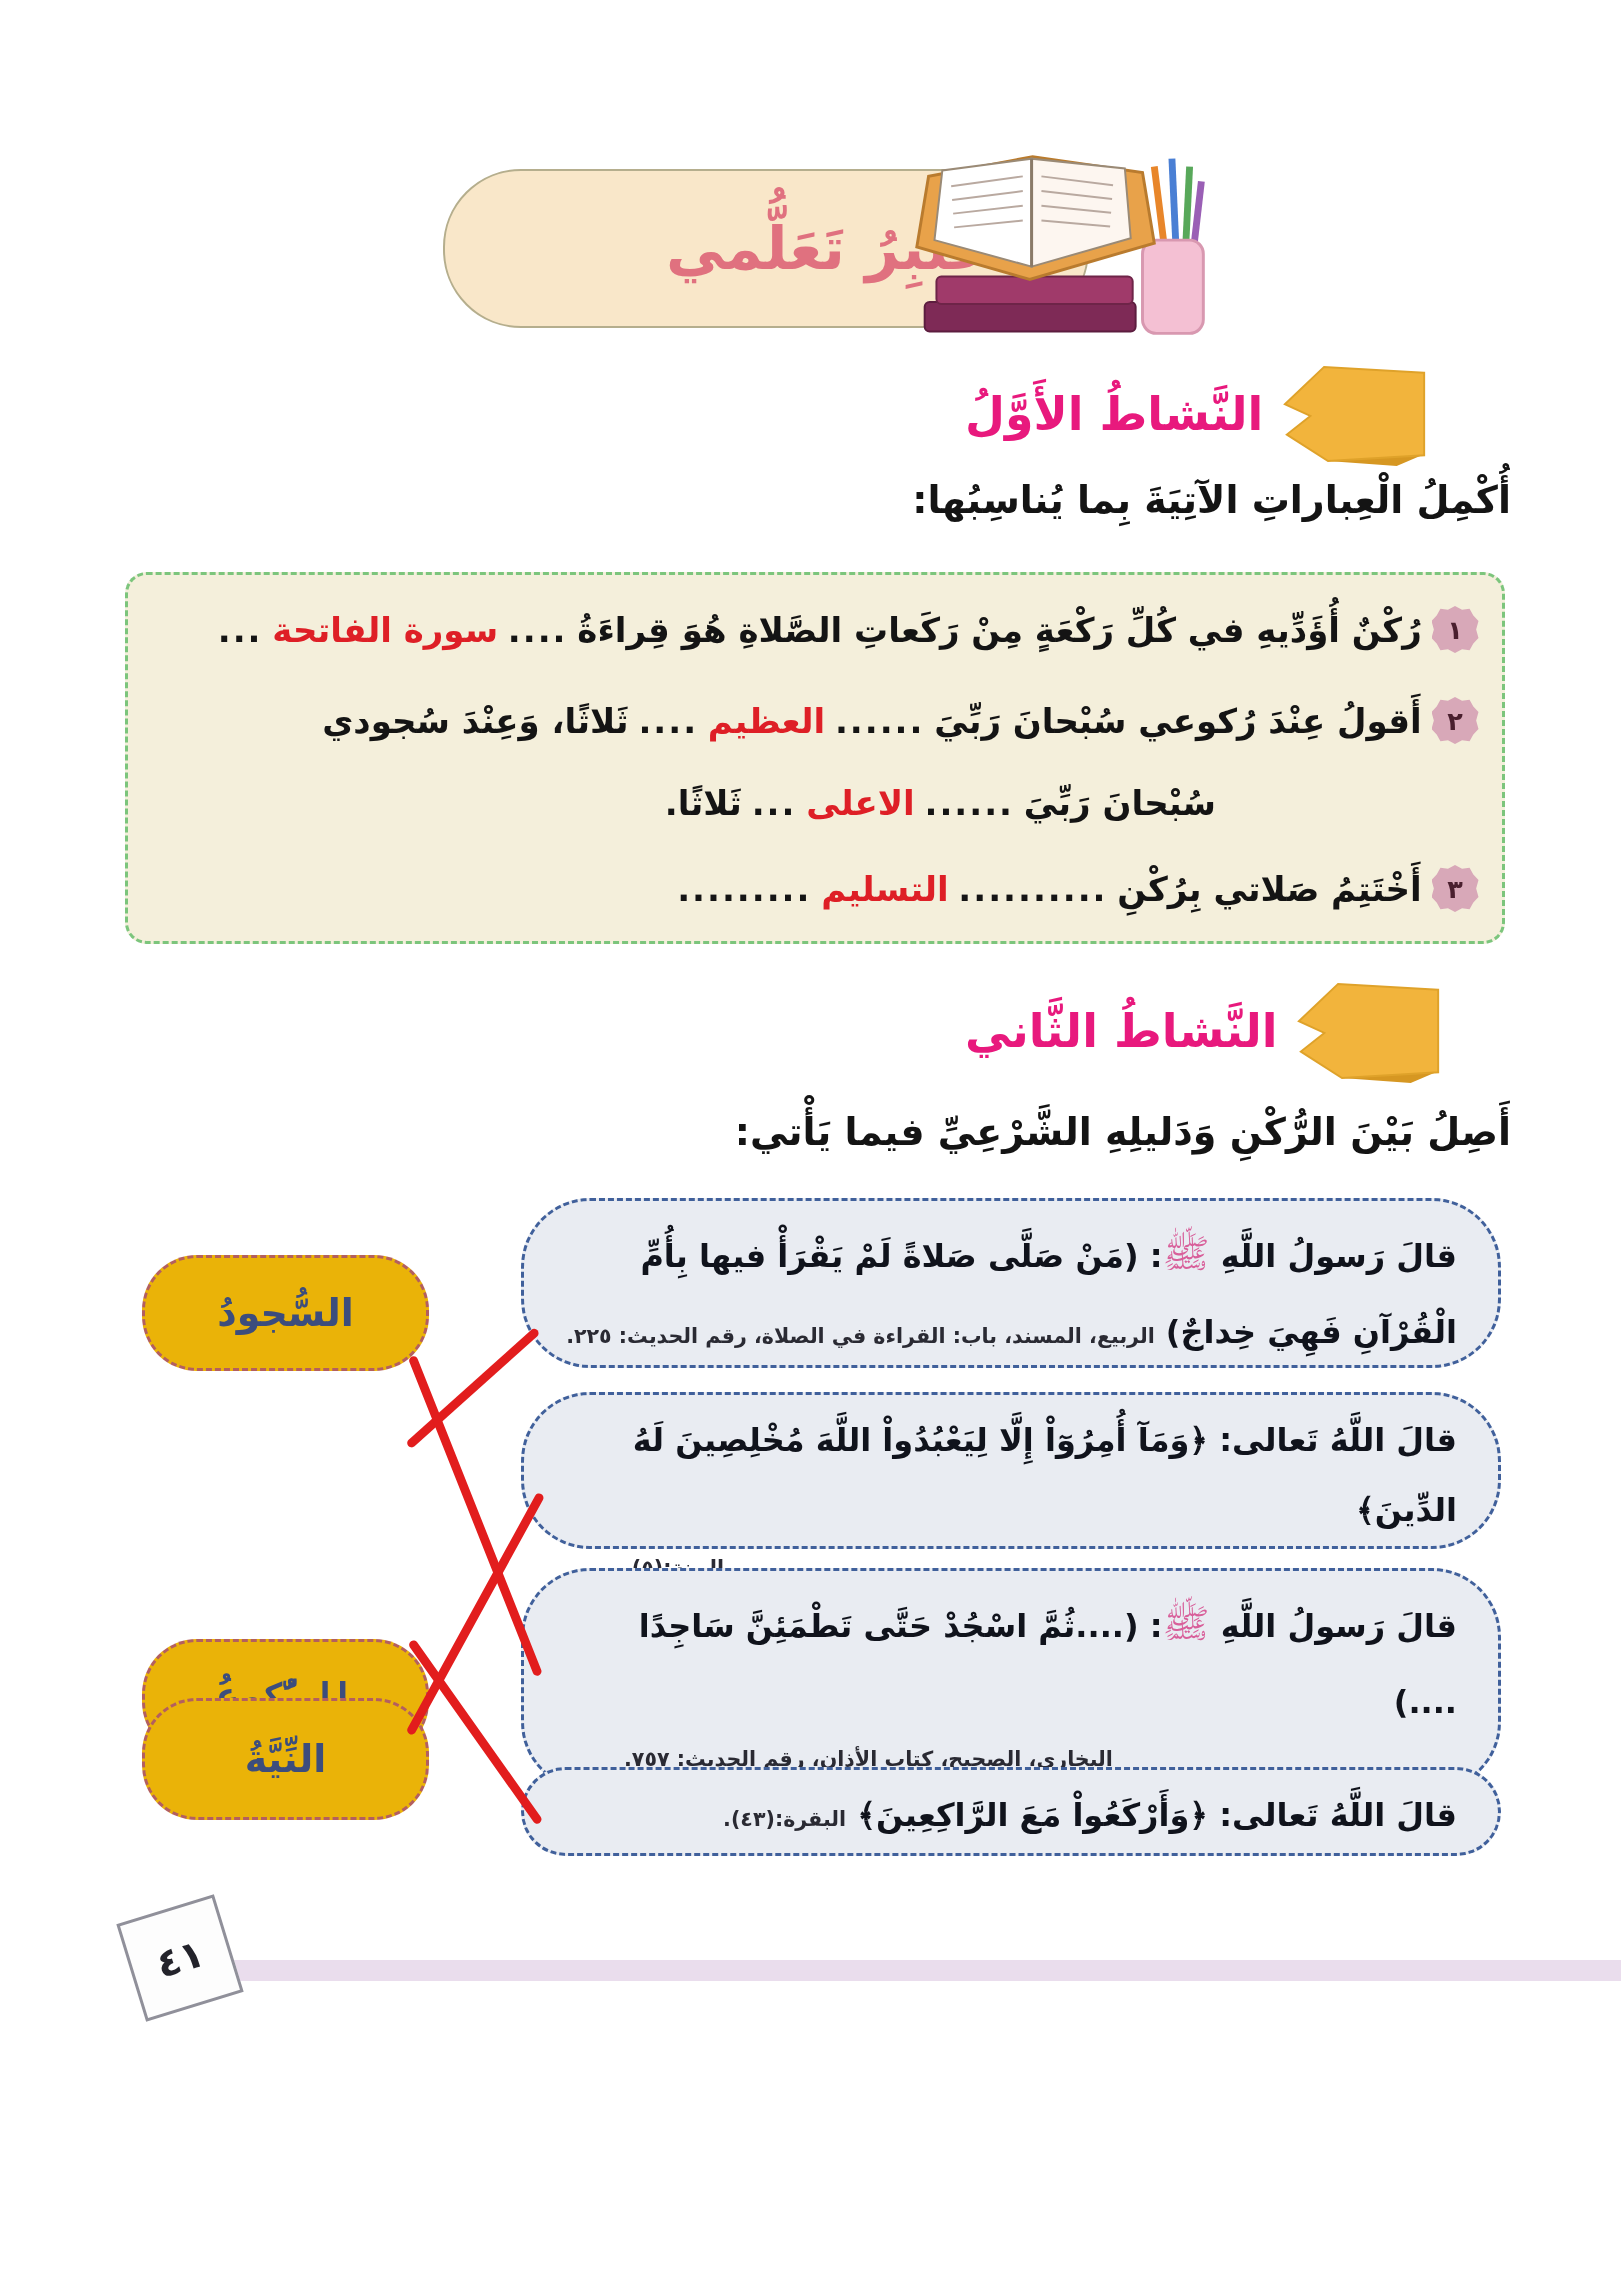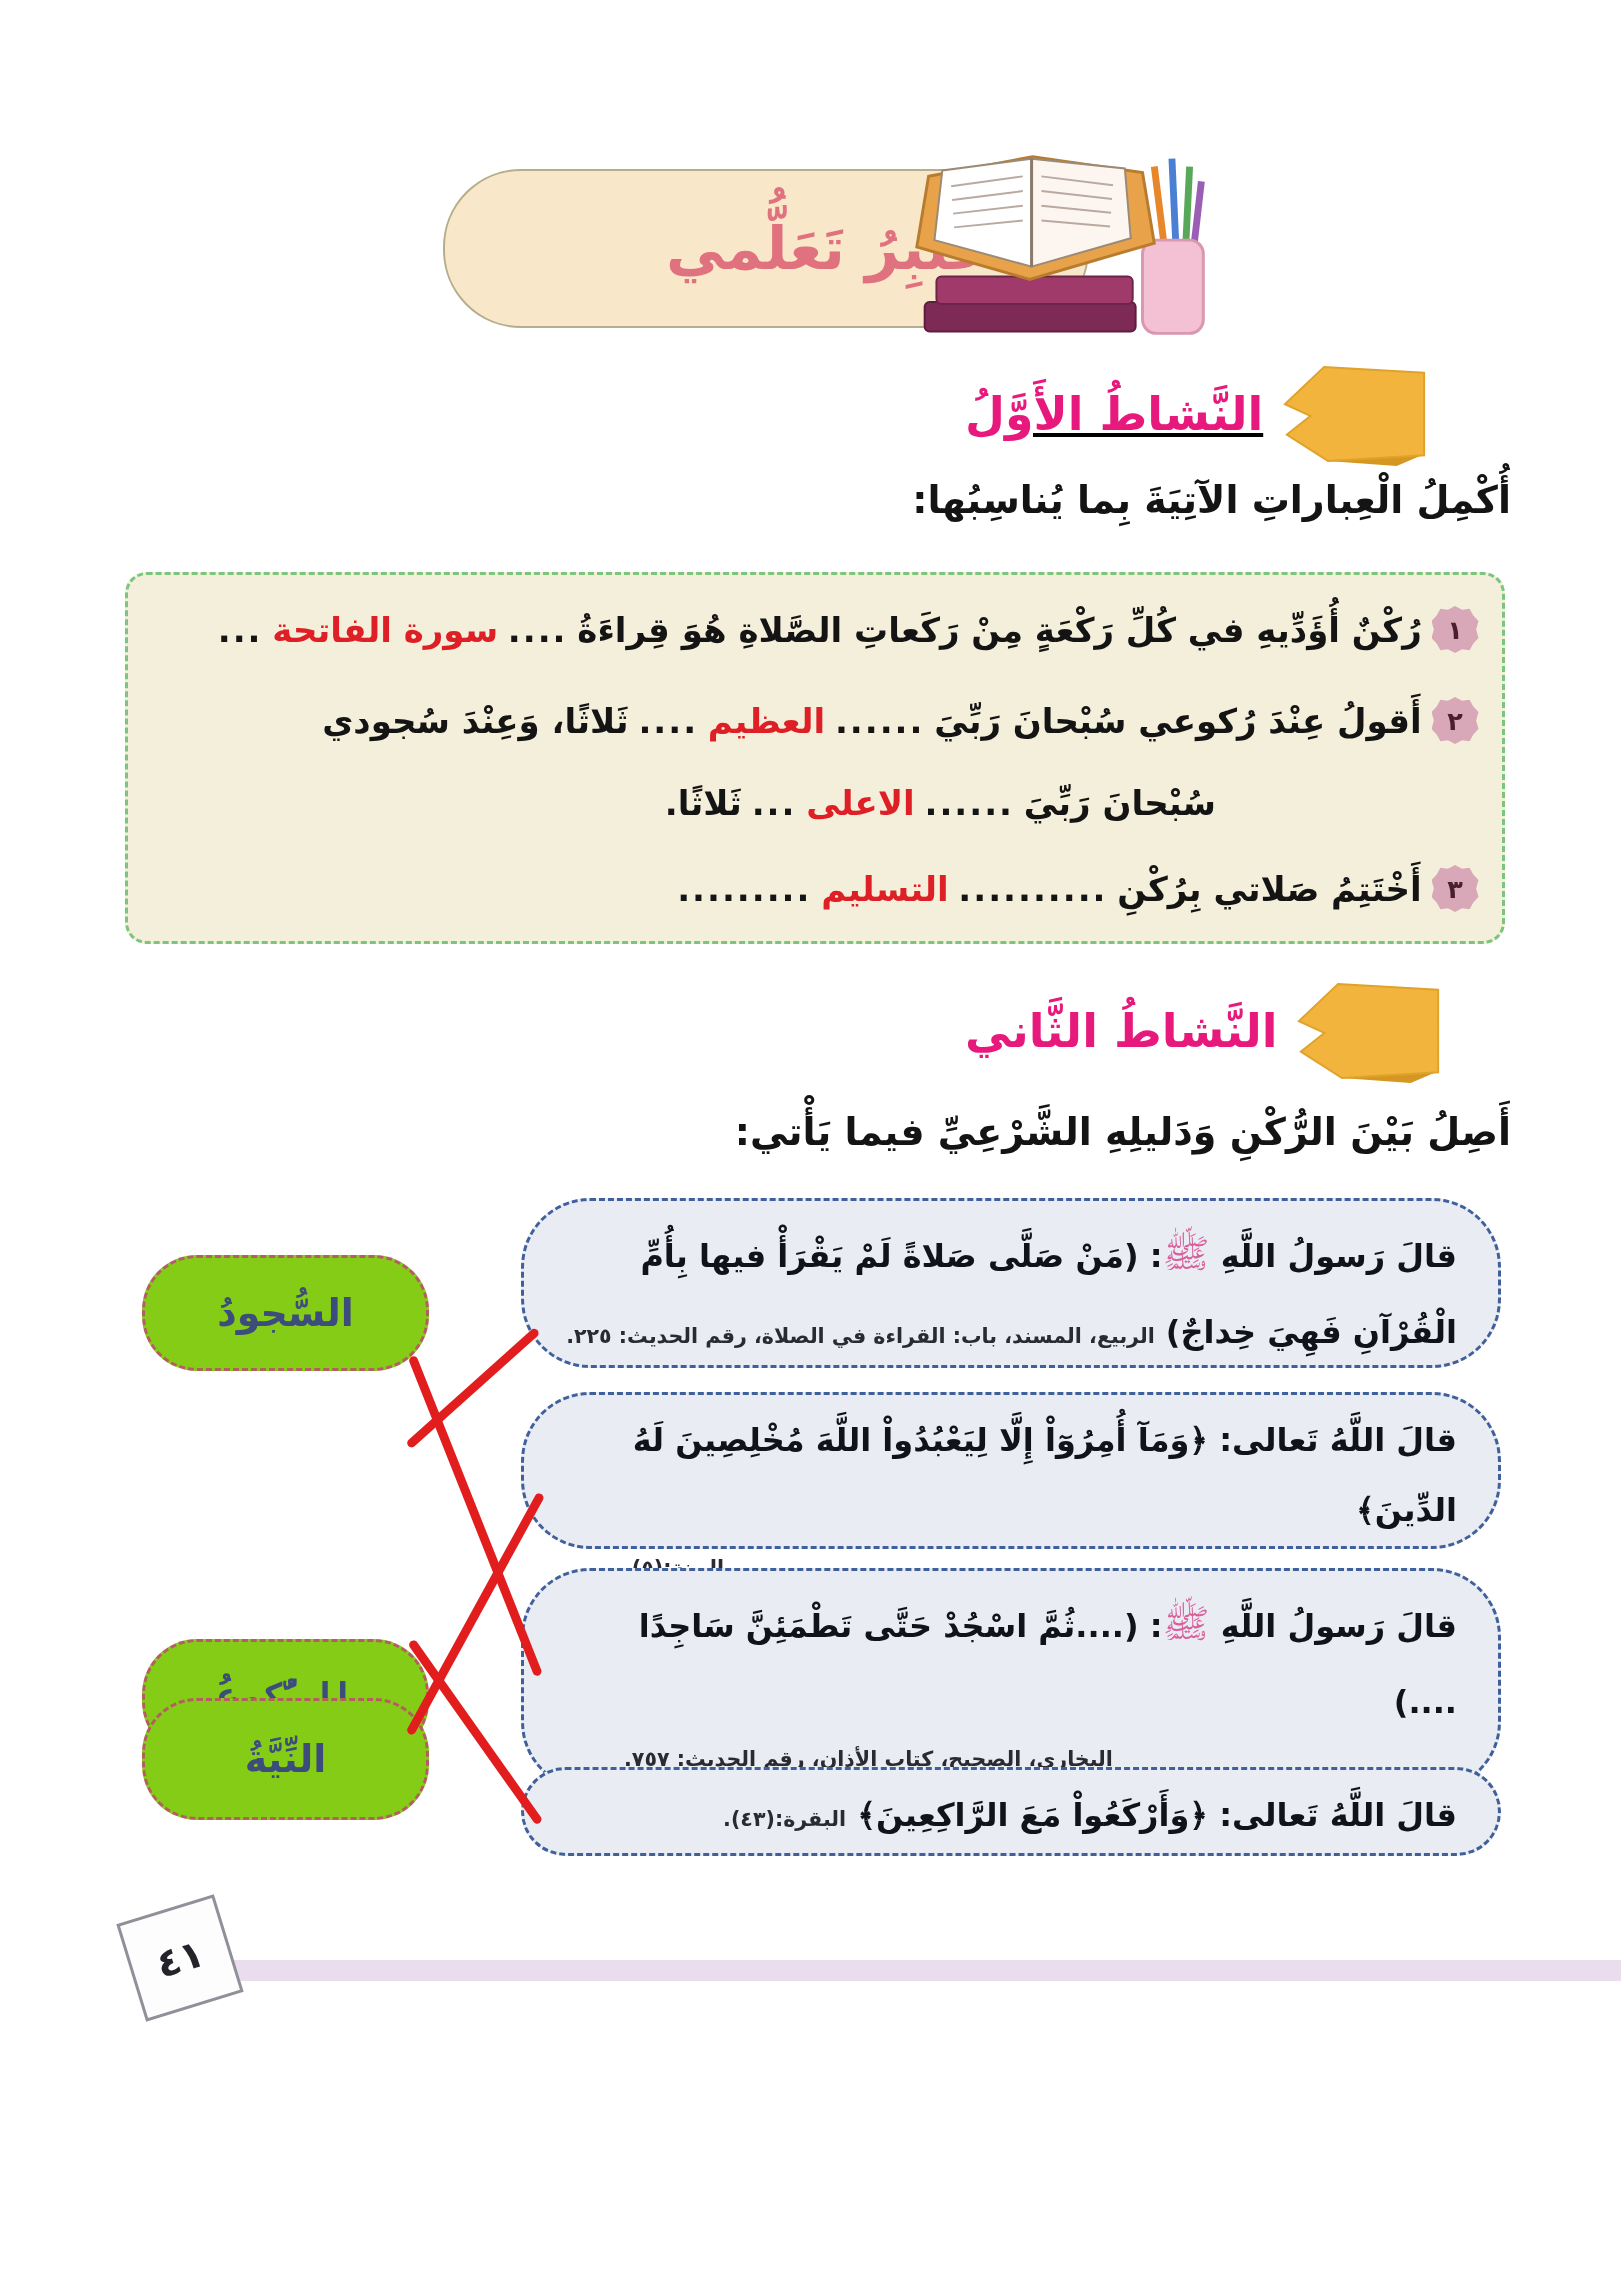--- a/index.html
+++ b/index.html
@@ -18,21 +18,21 @@
   
   .fill-box{position:absolute;left:125px;top:572px;width:1374px;height:366px;background:#f4efdb;
             border:3.9px dashed #7cc57c;border-radius:21.6px;}
   .fill-row{position:absolute;display:flex;align-items:center;gap:9.8px;font-size:34px;font-weight:600;color:#141414;white-space:nowrap;}
   .flower{display:inline-flex;align-items:center;justify-content:center;width:47px;height:47px;background:#d8a8b8;
           color:#4a1f2e;font-size:25.5px;font-weight:800;flex:0 0 47px;
           clip-path:polygon(50% 0,65% 8%,81% 6%,89% 20%,100% 32%,95% 50%,100% 68%,89% 80%,81% 94%,65% 92%,50% 100%,35% 92%,19% 94%,11% 80%,0 68%,5% 50%,0 32%,11% 20%,19% 6%,35% 8%);}
   .dots{letter-spacing:2px;font-weight:800;}
   .ans{color:#de1f26;font-weight:800;}
   
-  .label-box{position:absolute;left:142px;width:281px;background:#84cc16;border:3.9px dashed #b35f5f;
+  .label-box{position:absolute;left:142px;width:281px;background:#eab308;border:3.9px dashed #b35f5f;
              border-radius:55px;display:flex;align-items:center;justify-content:center;
              color:#3c4d7d;font-size:38px;font-weight:800;}
   
   .ev-box{position:absolute;left:521px;width:980px;background:#e9ecf2;border:3.9px dashed #40609b;
           border-radius:69px;box-sizing:border-box;padding:9.8px 41px;color:#10131c;}
   .ev-main{margin:0;font-size:32px;font-weight:700;line-height:2.2;}
   .saw{color:#d85f9a;font-size:39px;font-weight:400;}
   .ev-src{font-size:20.6px;font-weight:600;color:#2a2a33;margin-top:8px;}
   .src-block{display:block;text-align:left;padding-left:59px;line-height:1.4;}
   
@@ -72,21 +72,21 @@
     <line x1="46" y1="64" x2="118" y2="55" stroke="#b9a9a0" stroke-width="2"></line>
     <line x1="47" y1="78" x2="118" y2="70" stroke="#b9a9a0" stroke-width="2"></line>
     <line x1="48" y1="92" x2="118" y2="85" stroke="#b9a9a0" stroke-width="2"></line>
     <line x1="137" y1="40" x2="210" y2="49" stroke="#b9a9a0" stroke-width="2"></line>
     <line x1="137" y1="55" x2="209" y2="63" stroke="#b9a9a0" stroke-width="2"></line>
     <line x1="137" y1="70" x2="208" y2="77" stroke="#b9a9a0" stroke-width="2"></line>
     <line x1="137" y1="85" x2="207" y2="91" stroke="#b9a9a0" stroke-width="2"></line>
     <line x1="127" y1="22" x2="127" y2="132" stroke="#8a7a68" stroke-width="3"></line>
   </svg>
 
-  <div class="heading" style="left:965px;top:361px;text-decoration:underline;">
+  <div class="heading" style="left:965px;top:361px;">
     <svg class="arrow-svg" width="155" height="106" viewBox="0 0 158 108">
       <polygon points="52,102 150,95 122,107" fill="#d69722"></polygon>
       <polygon points="150,12 48,6 8,44 34,56 10,75 52,102 150,96" fill="#f2b43c" stroke="#dfa22a" stroke-width="2"></polygon>
     </svg>
     <span class="heading-text">النَّشاطُ الأَوَّلُ</span>
   </div>
   <p class="inst" style="top:478px;">أُكْمِلُ الْعِباراتِ الآتِيَةَ بِما يُناسِبُها:</p>
 
   <div class="fill-box">
     <div class="fill-row" style="top:31px;right:23.5px;">

